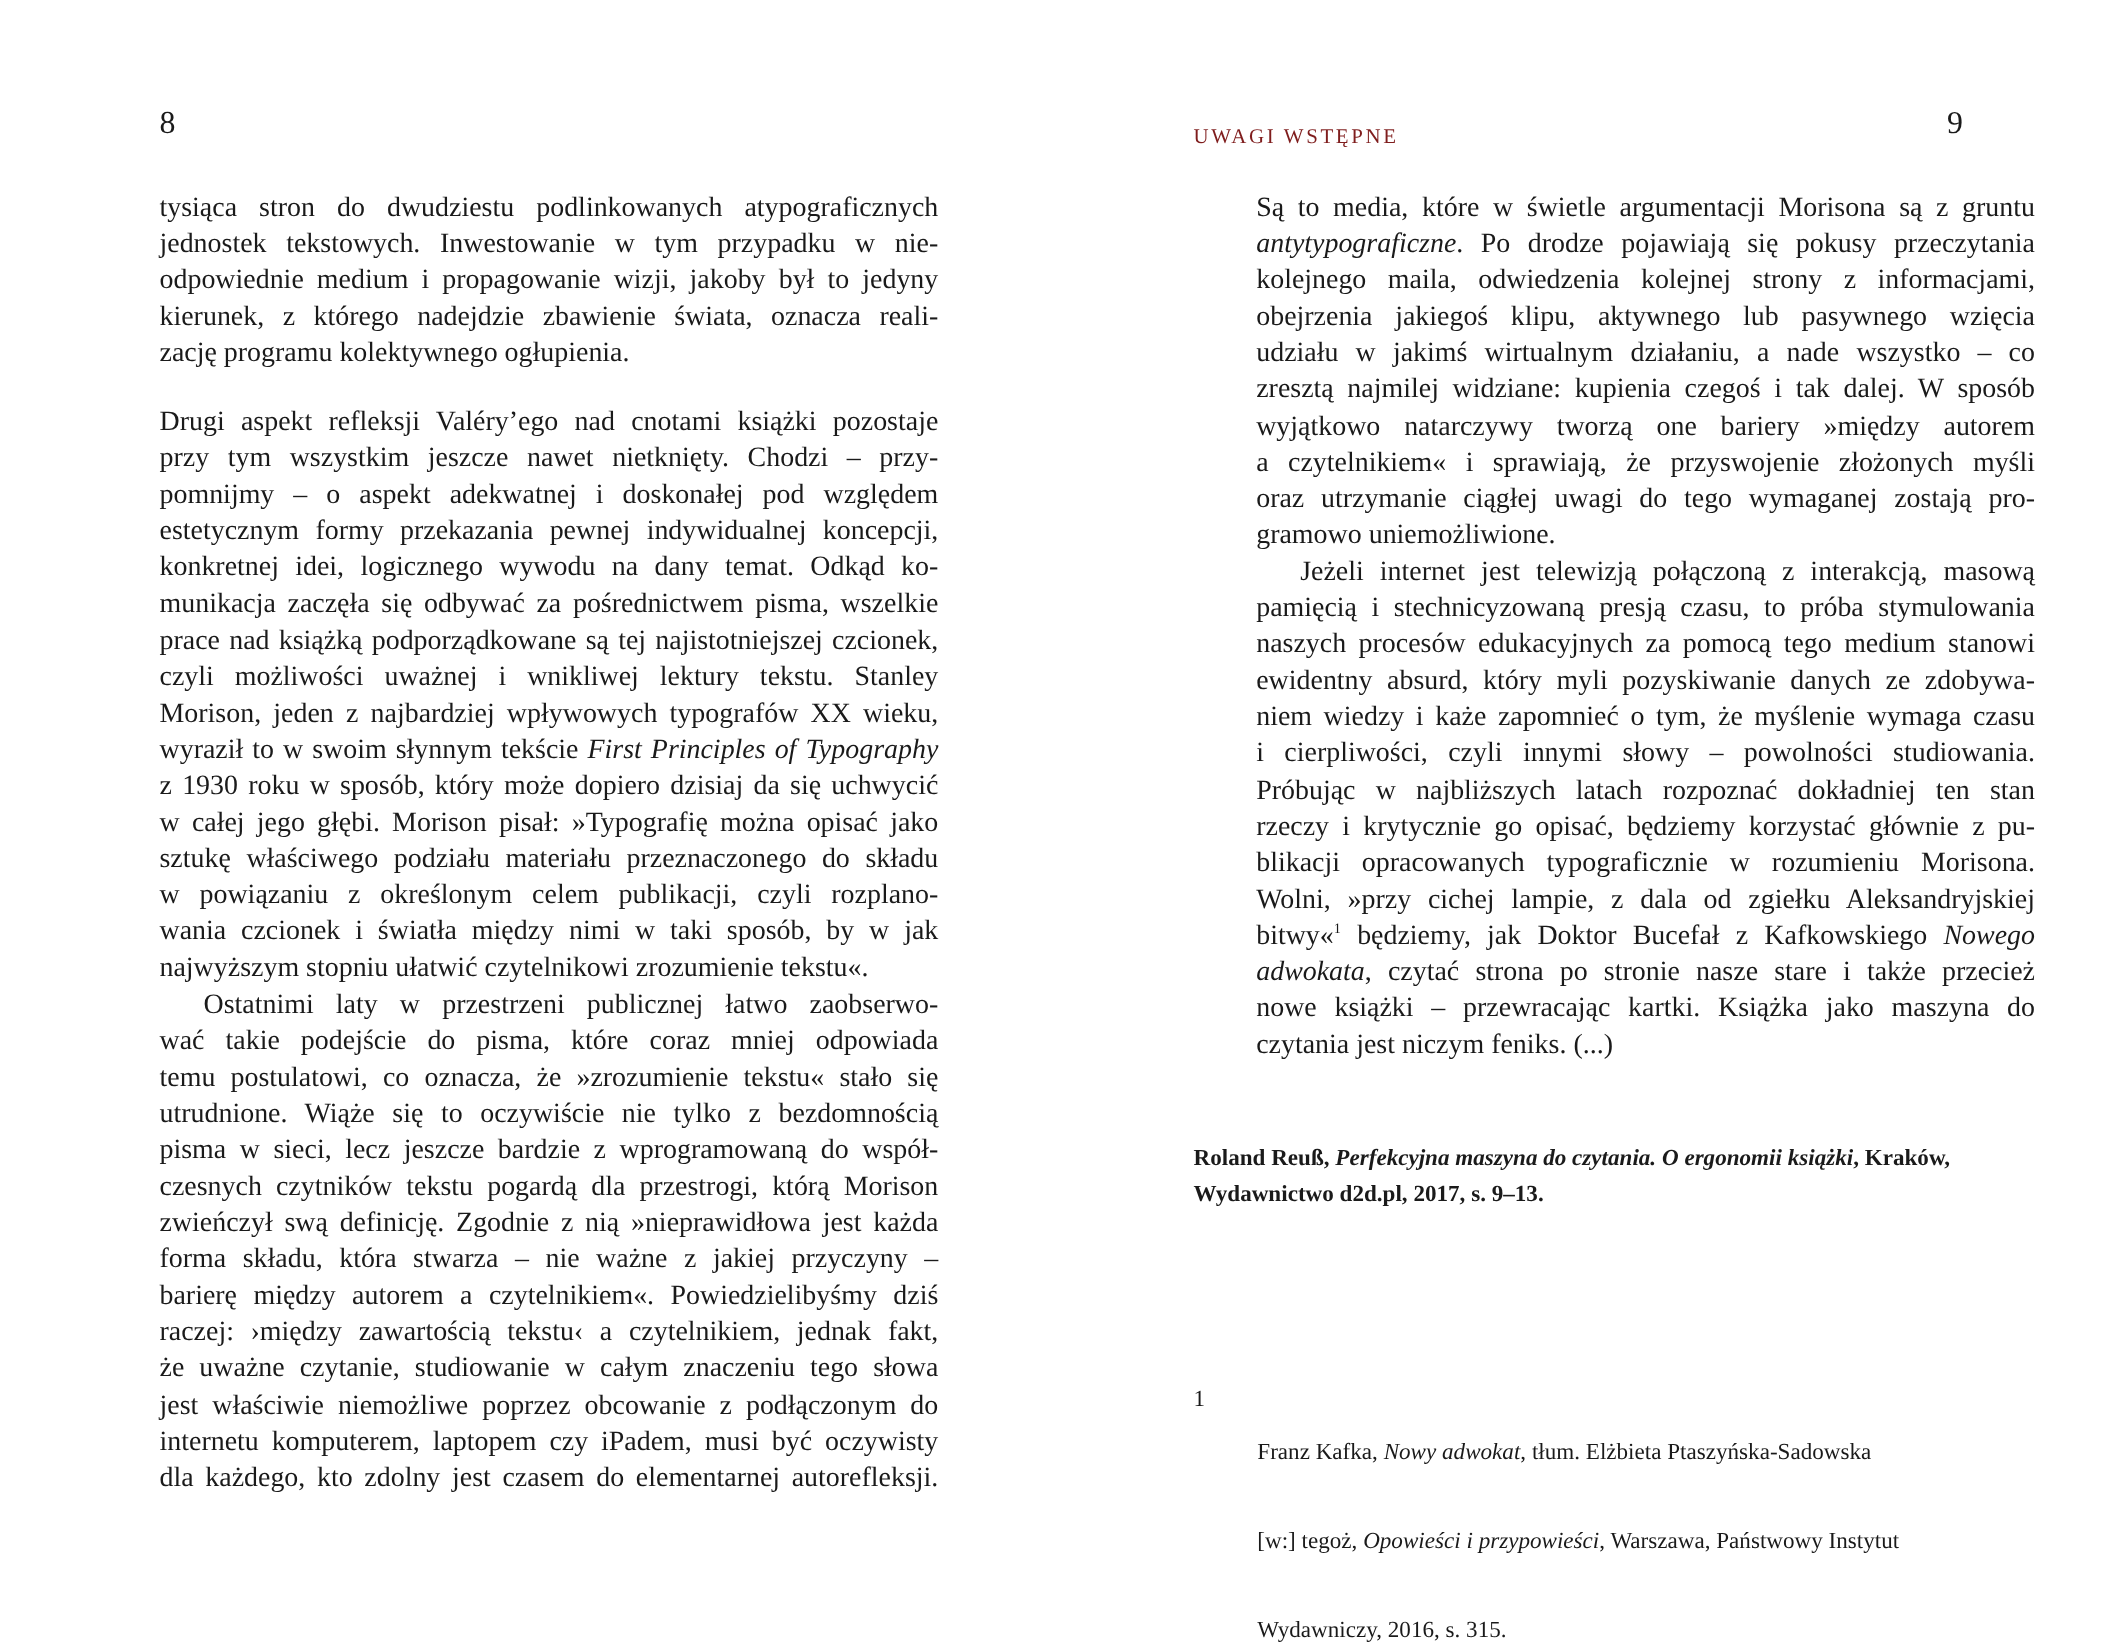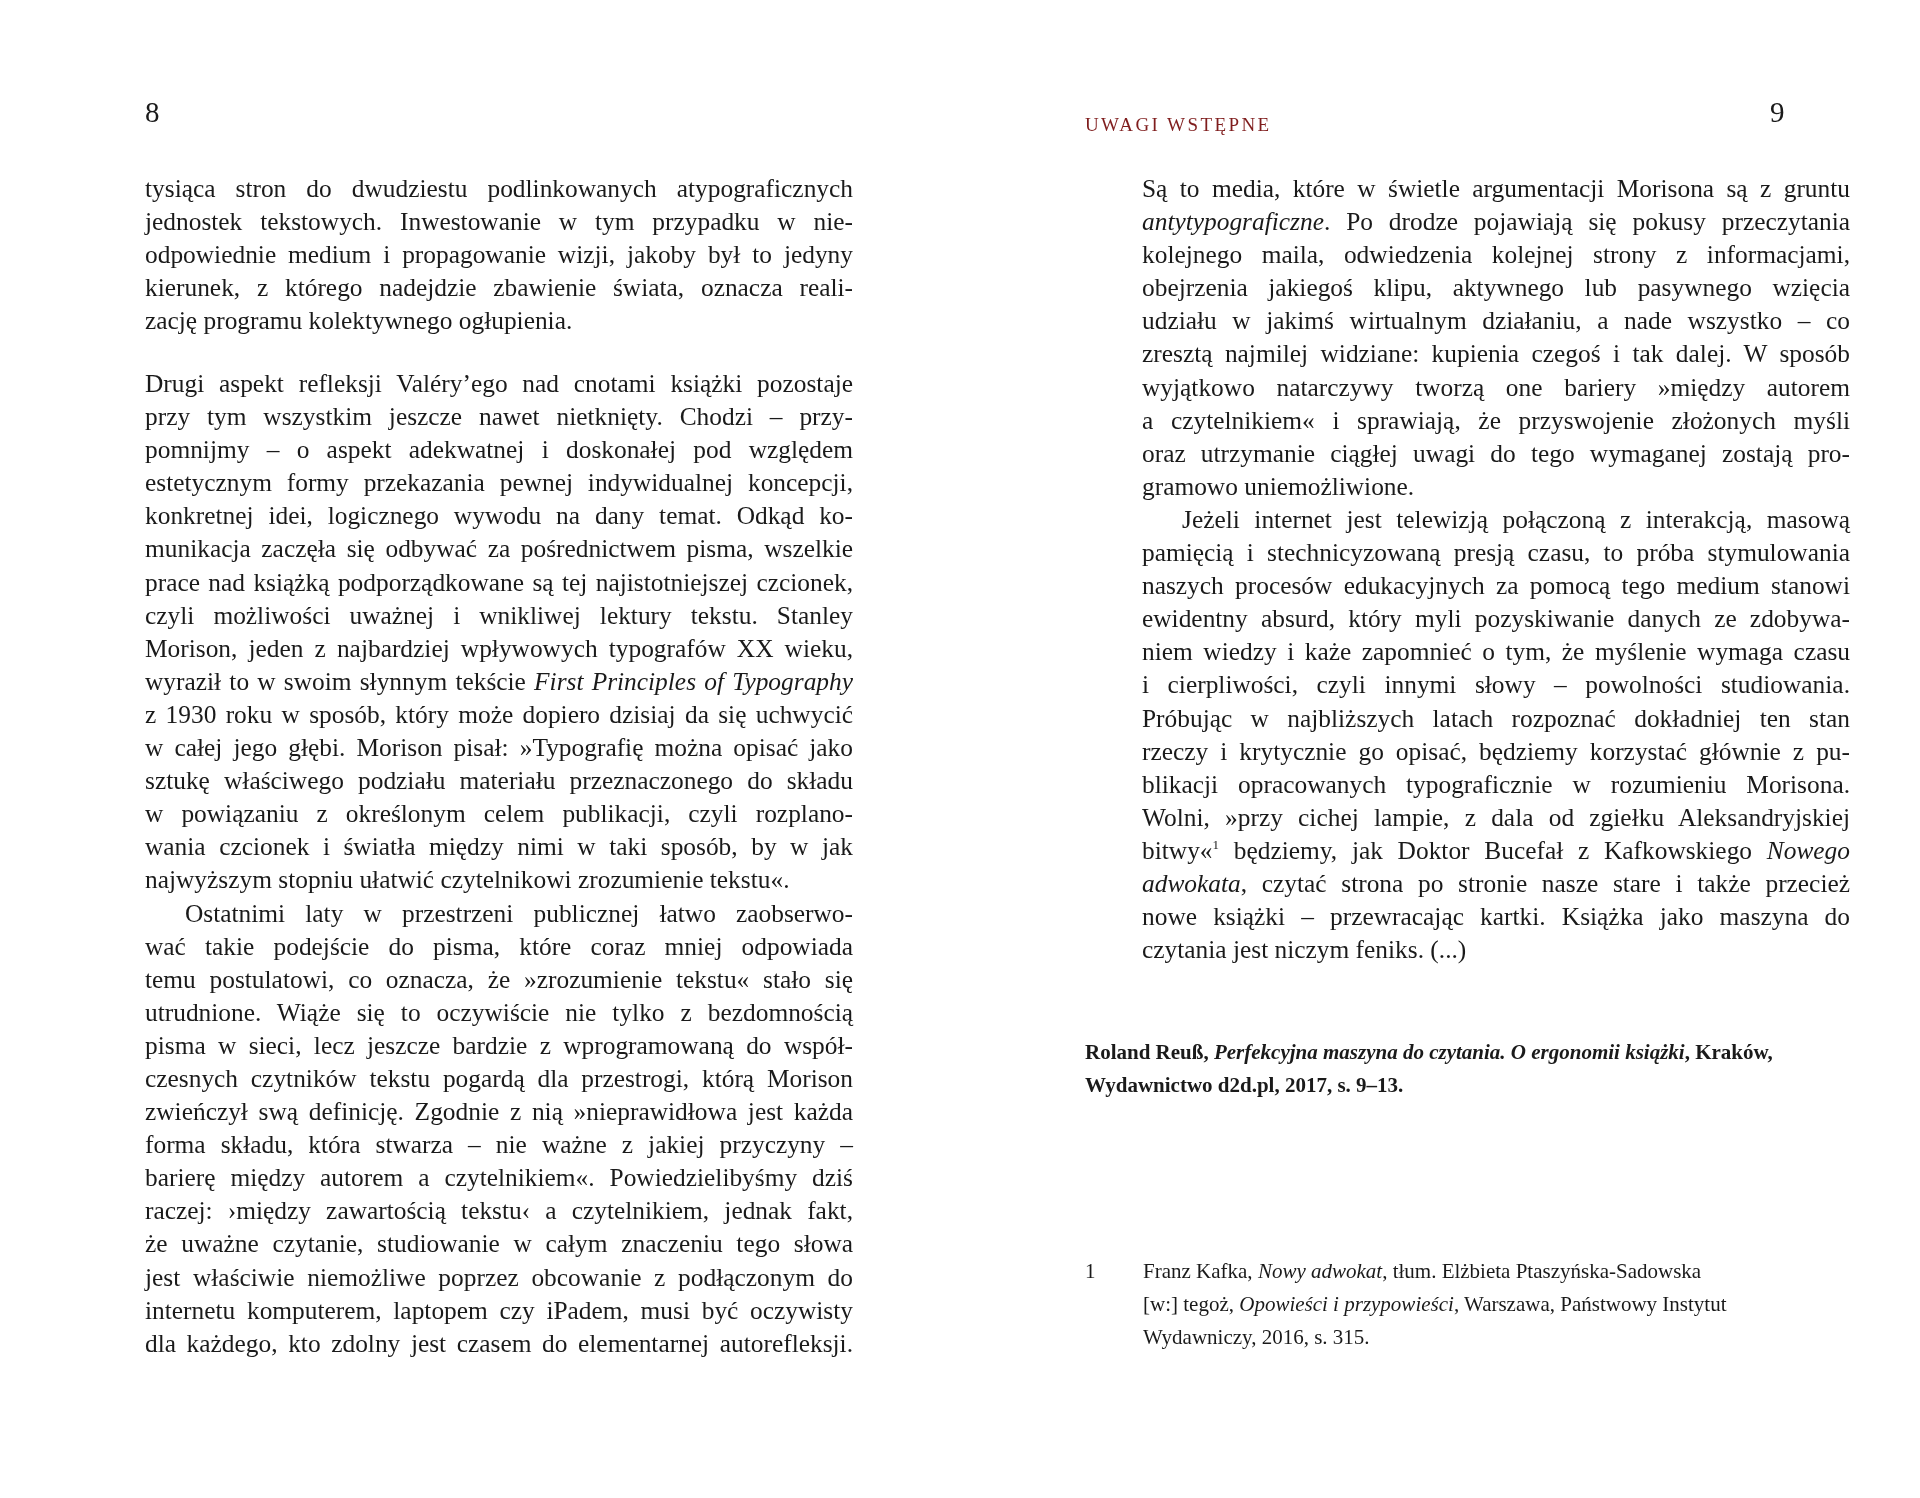--- a/index.html
+++ b/index.html
@@ -34,21 +34,21 @@
     .block-1 { top: 172px; }
     .block-2 { top: 367px; }
     .rblock-1 { top: 172px; }
 
     .citation { position: absolute; left: 125px; top: 1036px; width: 700px; font-size: 21px; line-height: 33px; }
     .citation .line { text-align: center; text-align-last: left; font-weight: bold; }
 
     .footnote { position: absolute; left: 125px; top: 1255px; width: 720px; font-size: 21px; line-height: 33px; }
     .fn-num { position: absolute; left: 0; top: 0; }
     .fn-body { position: absolute; left: 58px; top: 0; width: 660px; }
-    .fn-body .line { text-align: center; text-align-last: left; }
+    .fn-body .line { text-align: center; text-align-last: left; margin-top: 48px; }
   </style>
 </head>
 <body>
 
 <div class="page page-left">
   <div class="folio">8</div>
 
   <div class="text-block block-1">
     <span class="line">tysiąca stron do dwudziestu podlinkowanych atypograficznych</span>
     <span class="line">jednostek tekstowych. Inwestowanie w tym przypadku w nie-</span>

